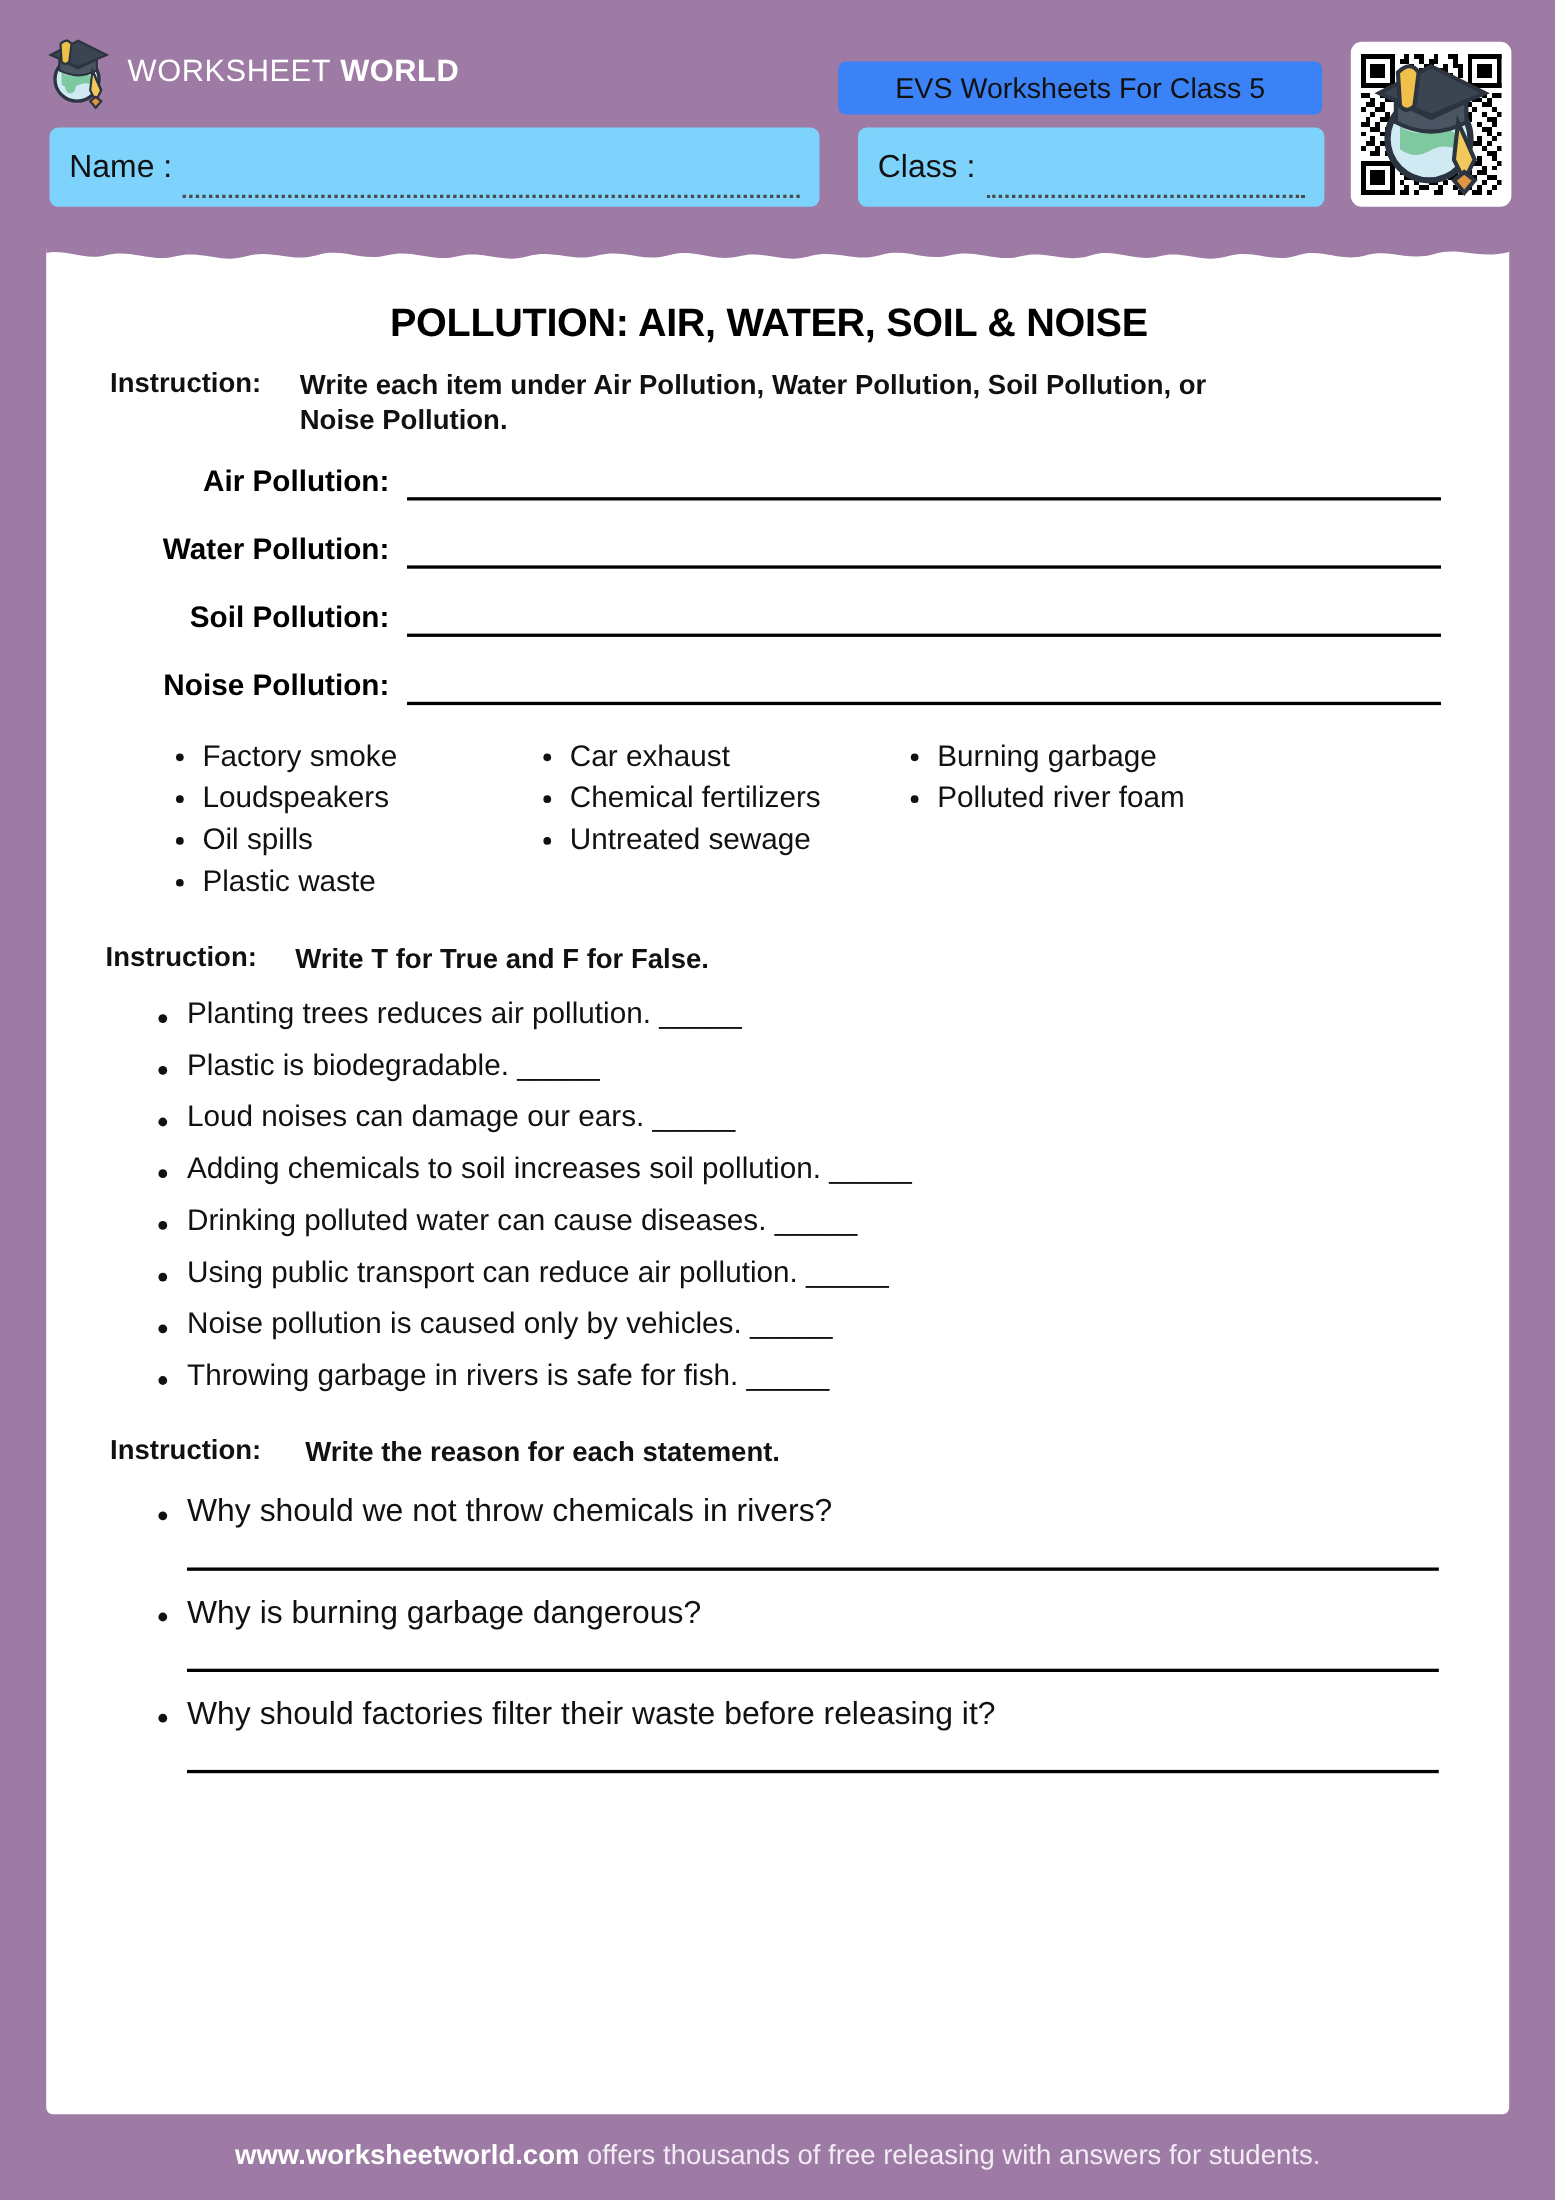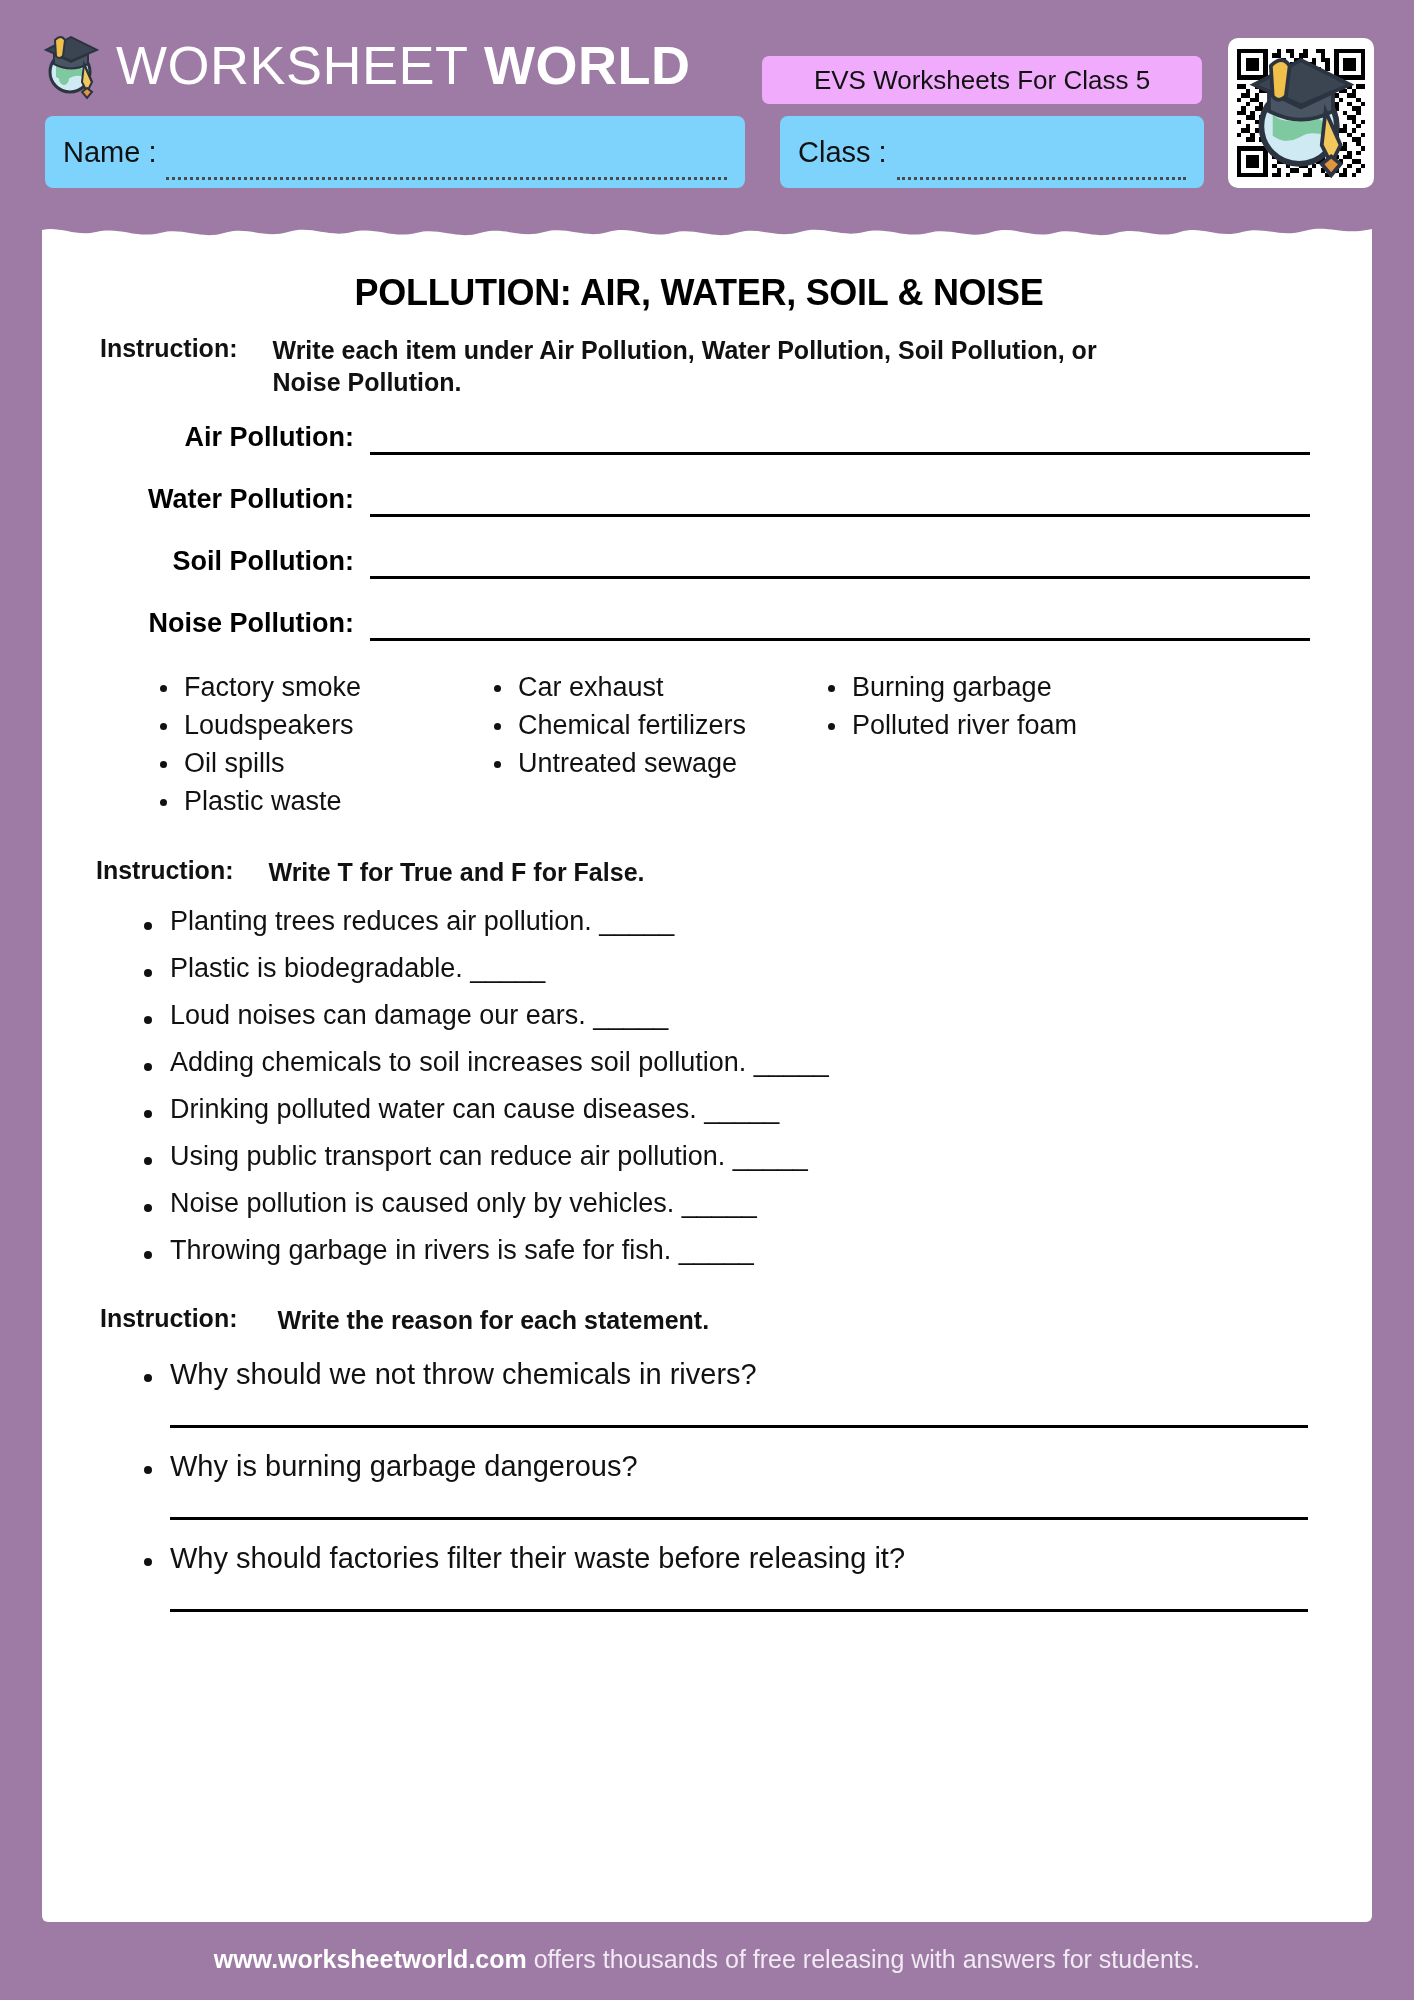--- a/index.html
+++ b/index.html
@@ -25,35 +25,35 @@
     left: 40px;
     top: 30px;
     display: flex;
     align-items: center;
     gap: 14px;
   }
 
   .brand-logo { width: 62px; height: 70px; display: block; }
 
   .brand-text {
-    font-size: 54px;
+    font-size: 28px;
     letter-spacing: 0.5px;
     color: #ffffff;
     white-space: nowrap;
   }
   .brand-text .light { font-weight: 300; }
   .brand-text .bold  { font-weight: 800; }
 
   .subject-pill {
     position: absolute;
     left: 762px;
     top: 56px;
     width: 440px;
     height: 48px;
-    background: #f0abfc;
+    background: #3b82f6;
     border-radius: 7px;
     display: flex;
     align-items: center;
     justify-content: center;
     font-size: 26px;
     color: #111;
     font-weight: 400;
   }
 
   .qr-box {

